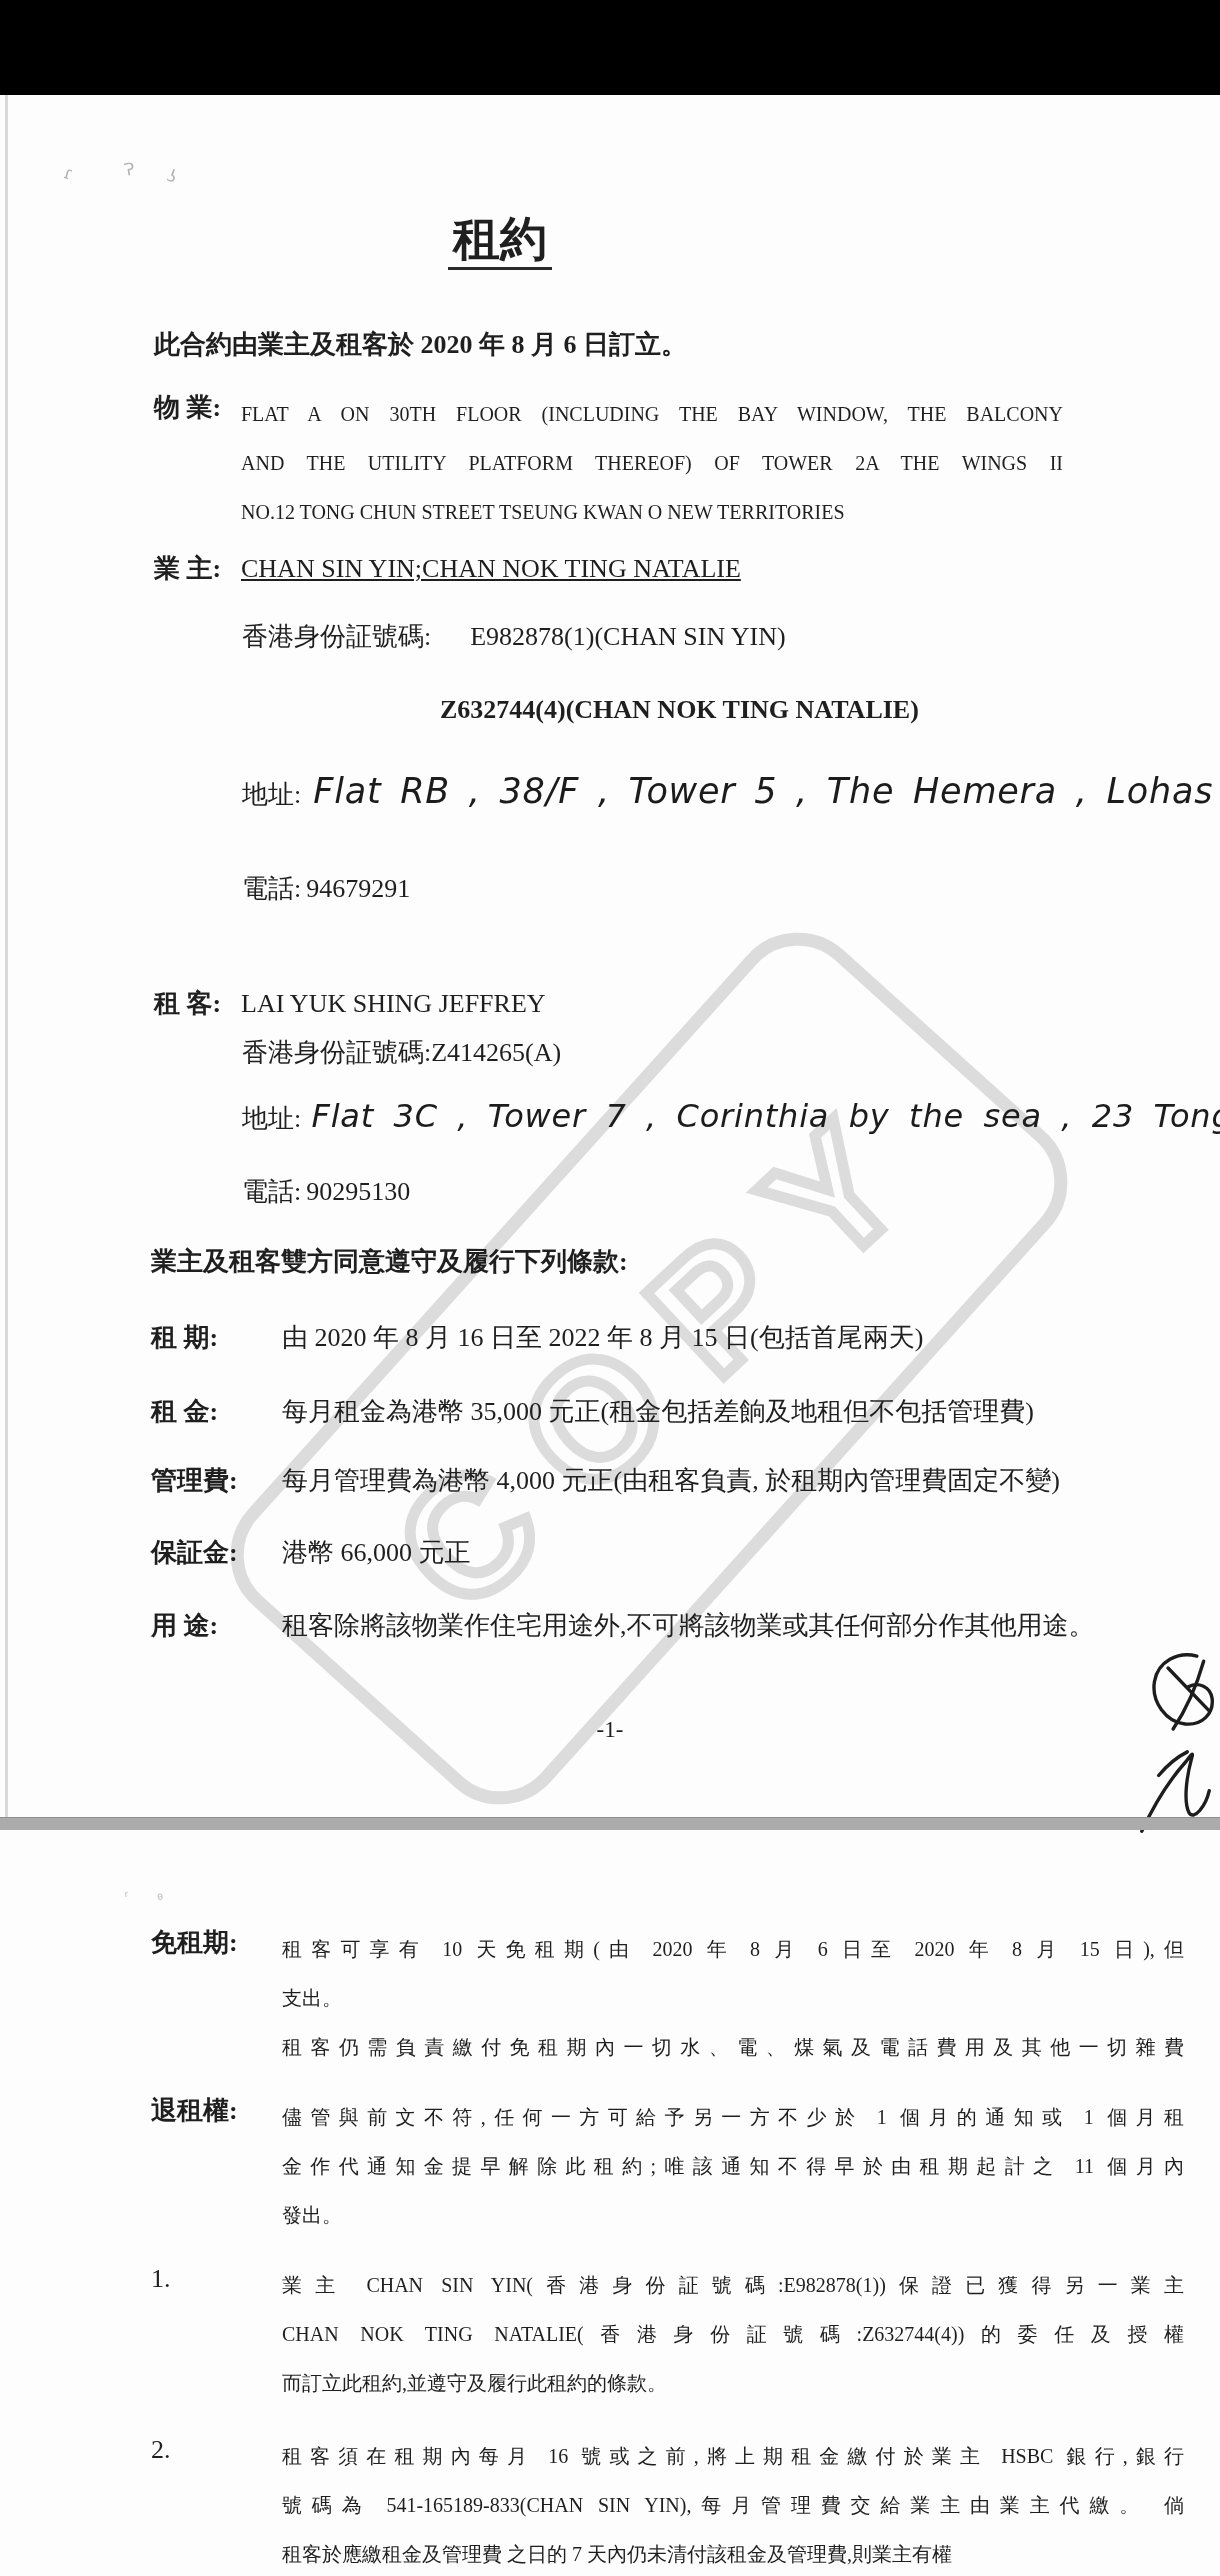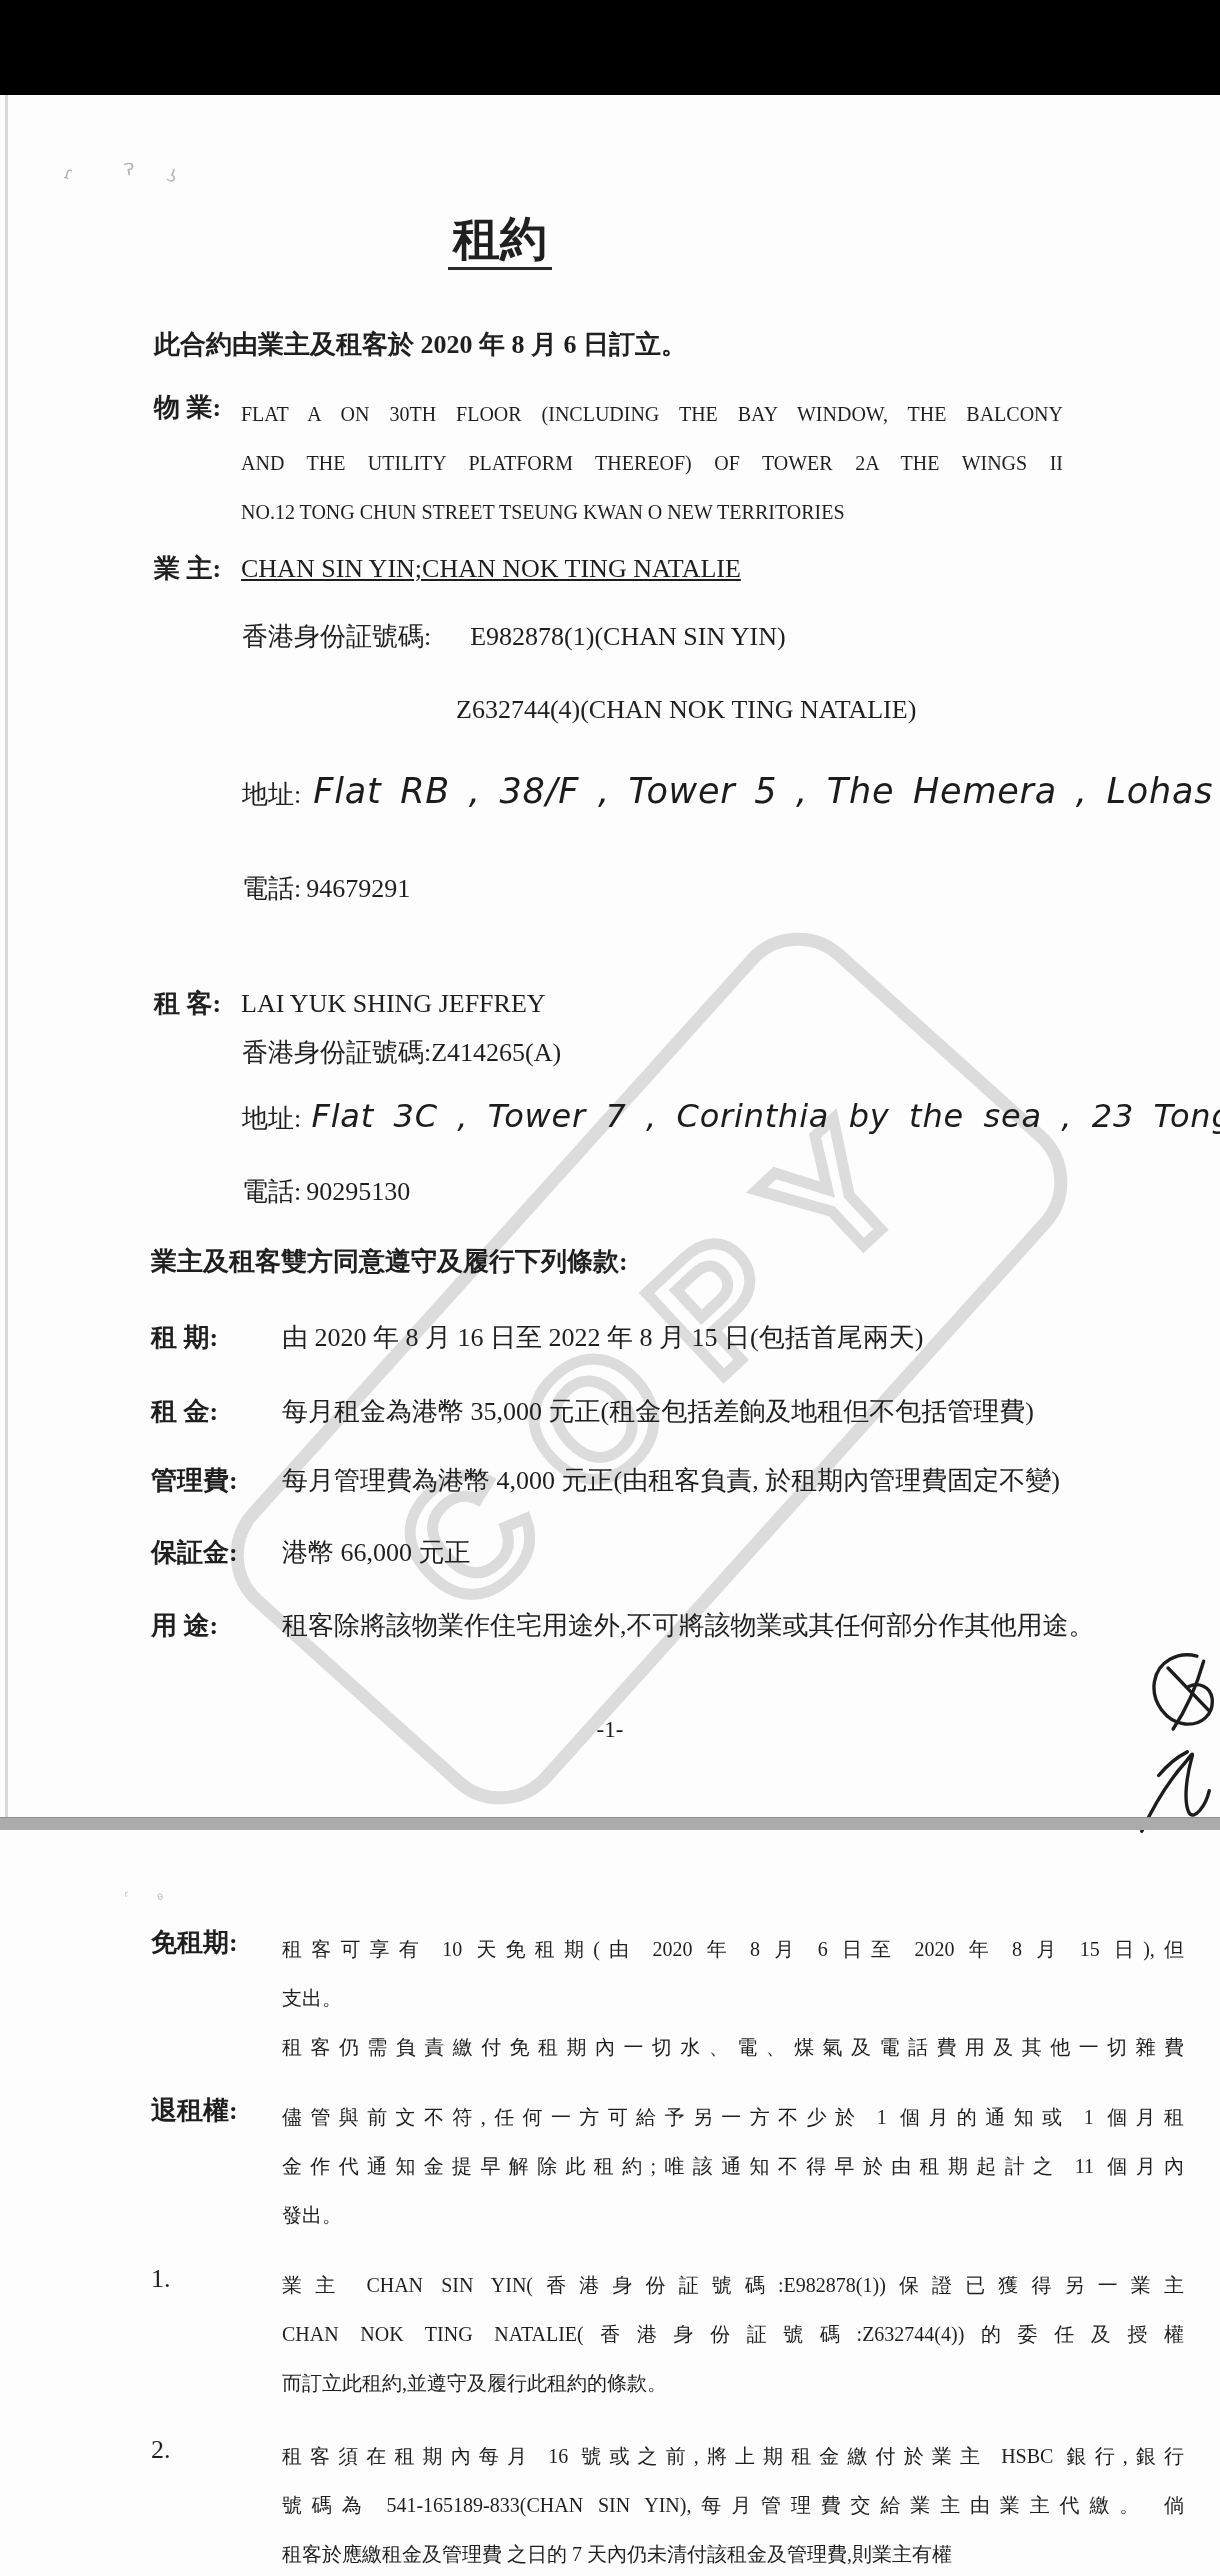--- a/index.html
+++ b/index.html
@@ -79,21 +79,21 @@
 </div>
 
 <div class="row" style="left:154px;top:551px;text-decoration:underline;">
   <span class="lbl-main">業 主:</span><span>CHAN SIN YIN;CHAN NOK TING NATALIE</span>
 </div>
 
 <div class="row" style="left:242px;top:619px;">
   <span>香港身份証號碼:</span><span style="margin-left:39px;">E982878(1)(CHAN SIN YIN)</span>
 </div>
 
-<div class="row" style="left:456px;top:692px;">
+<div class="row" style="left:440px;top:692px;font-weight:bold;">
   <span>Z632744(4)(CHAN NOK TING NATALIE)</span>
 </div>
 
 <div class="row" style="left:242px;top:773px;">
   <span>地址:</span><span class="hand hw1" style="margin-left:12px;">Flat RB , 38/F , Tower 5 , The Hemera , Lohas Park , TKO .</span>
 </div>
 
 <div class="row" style="left:242px;top:871px;">
   <span>電話:</span><span style="margin-left:5.1px;">94679291</span>
 </div>

